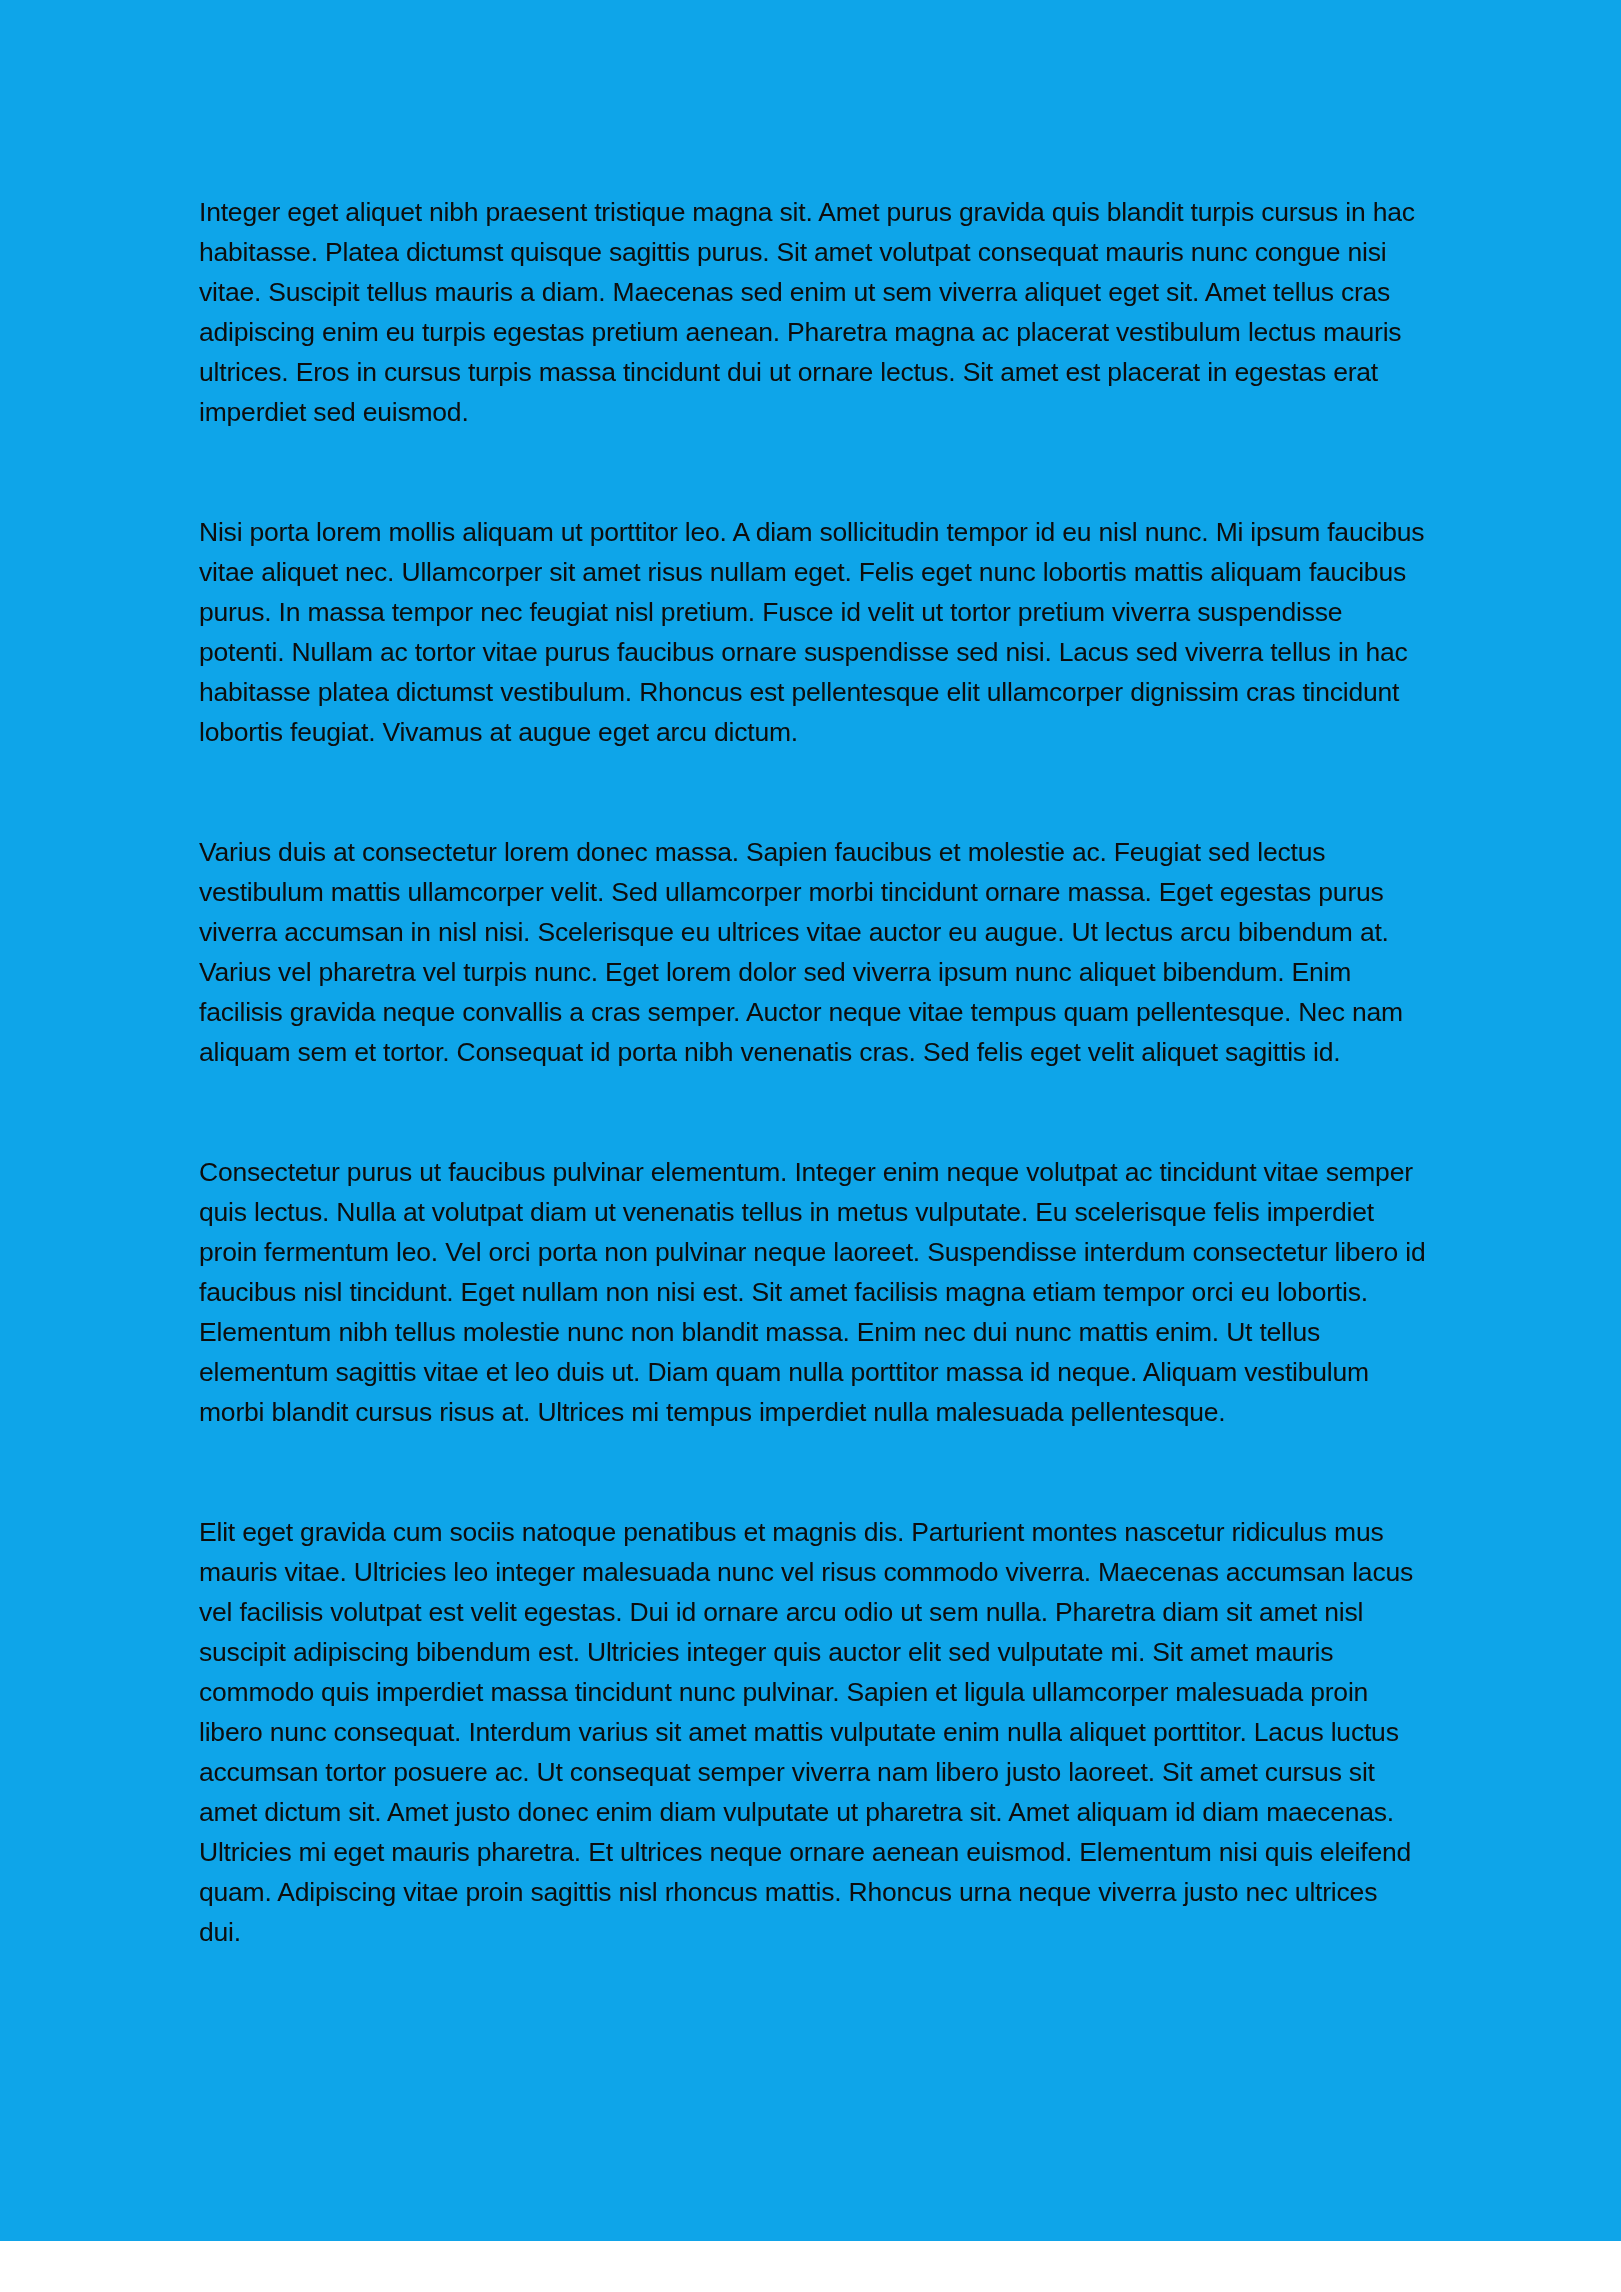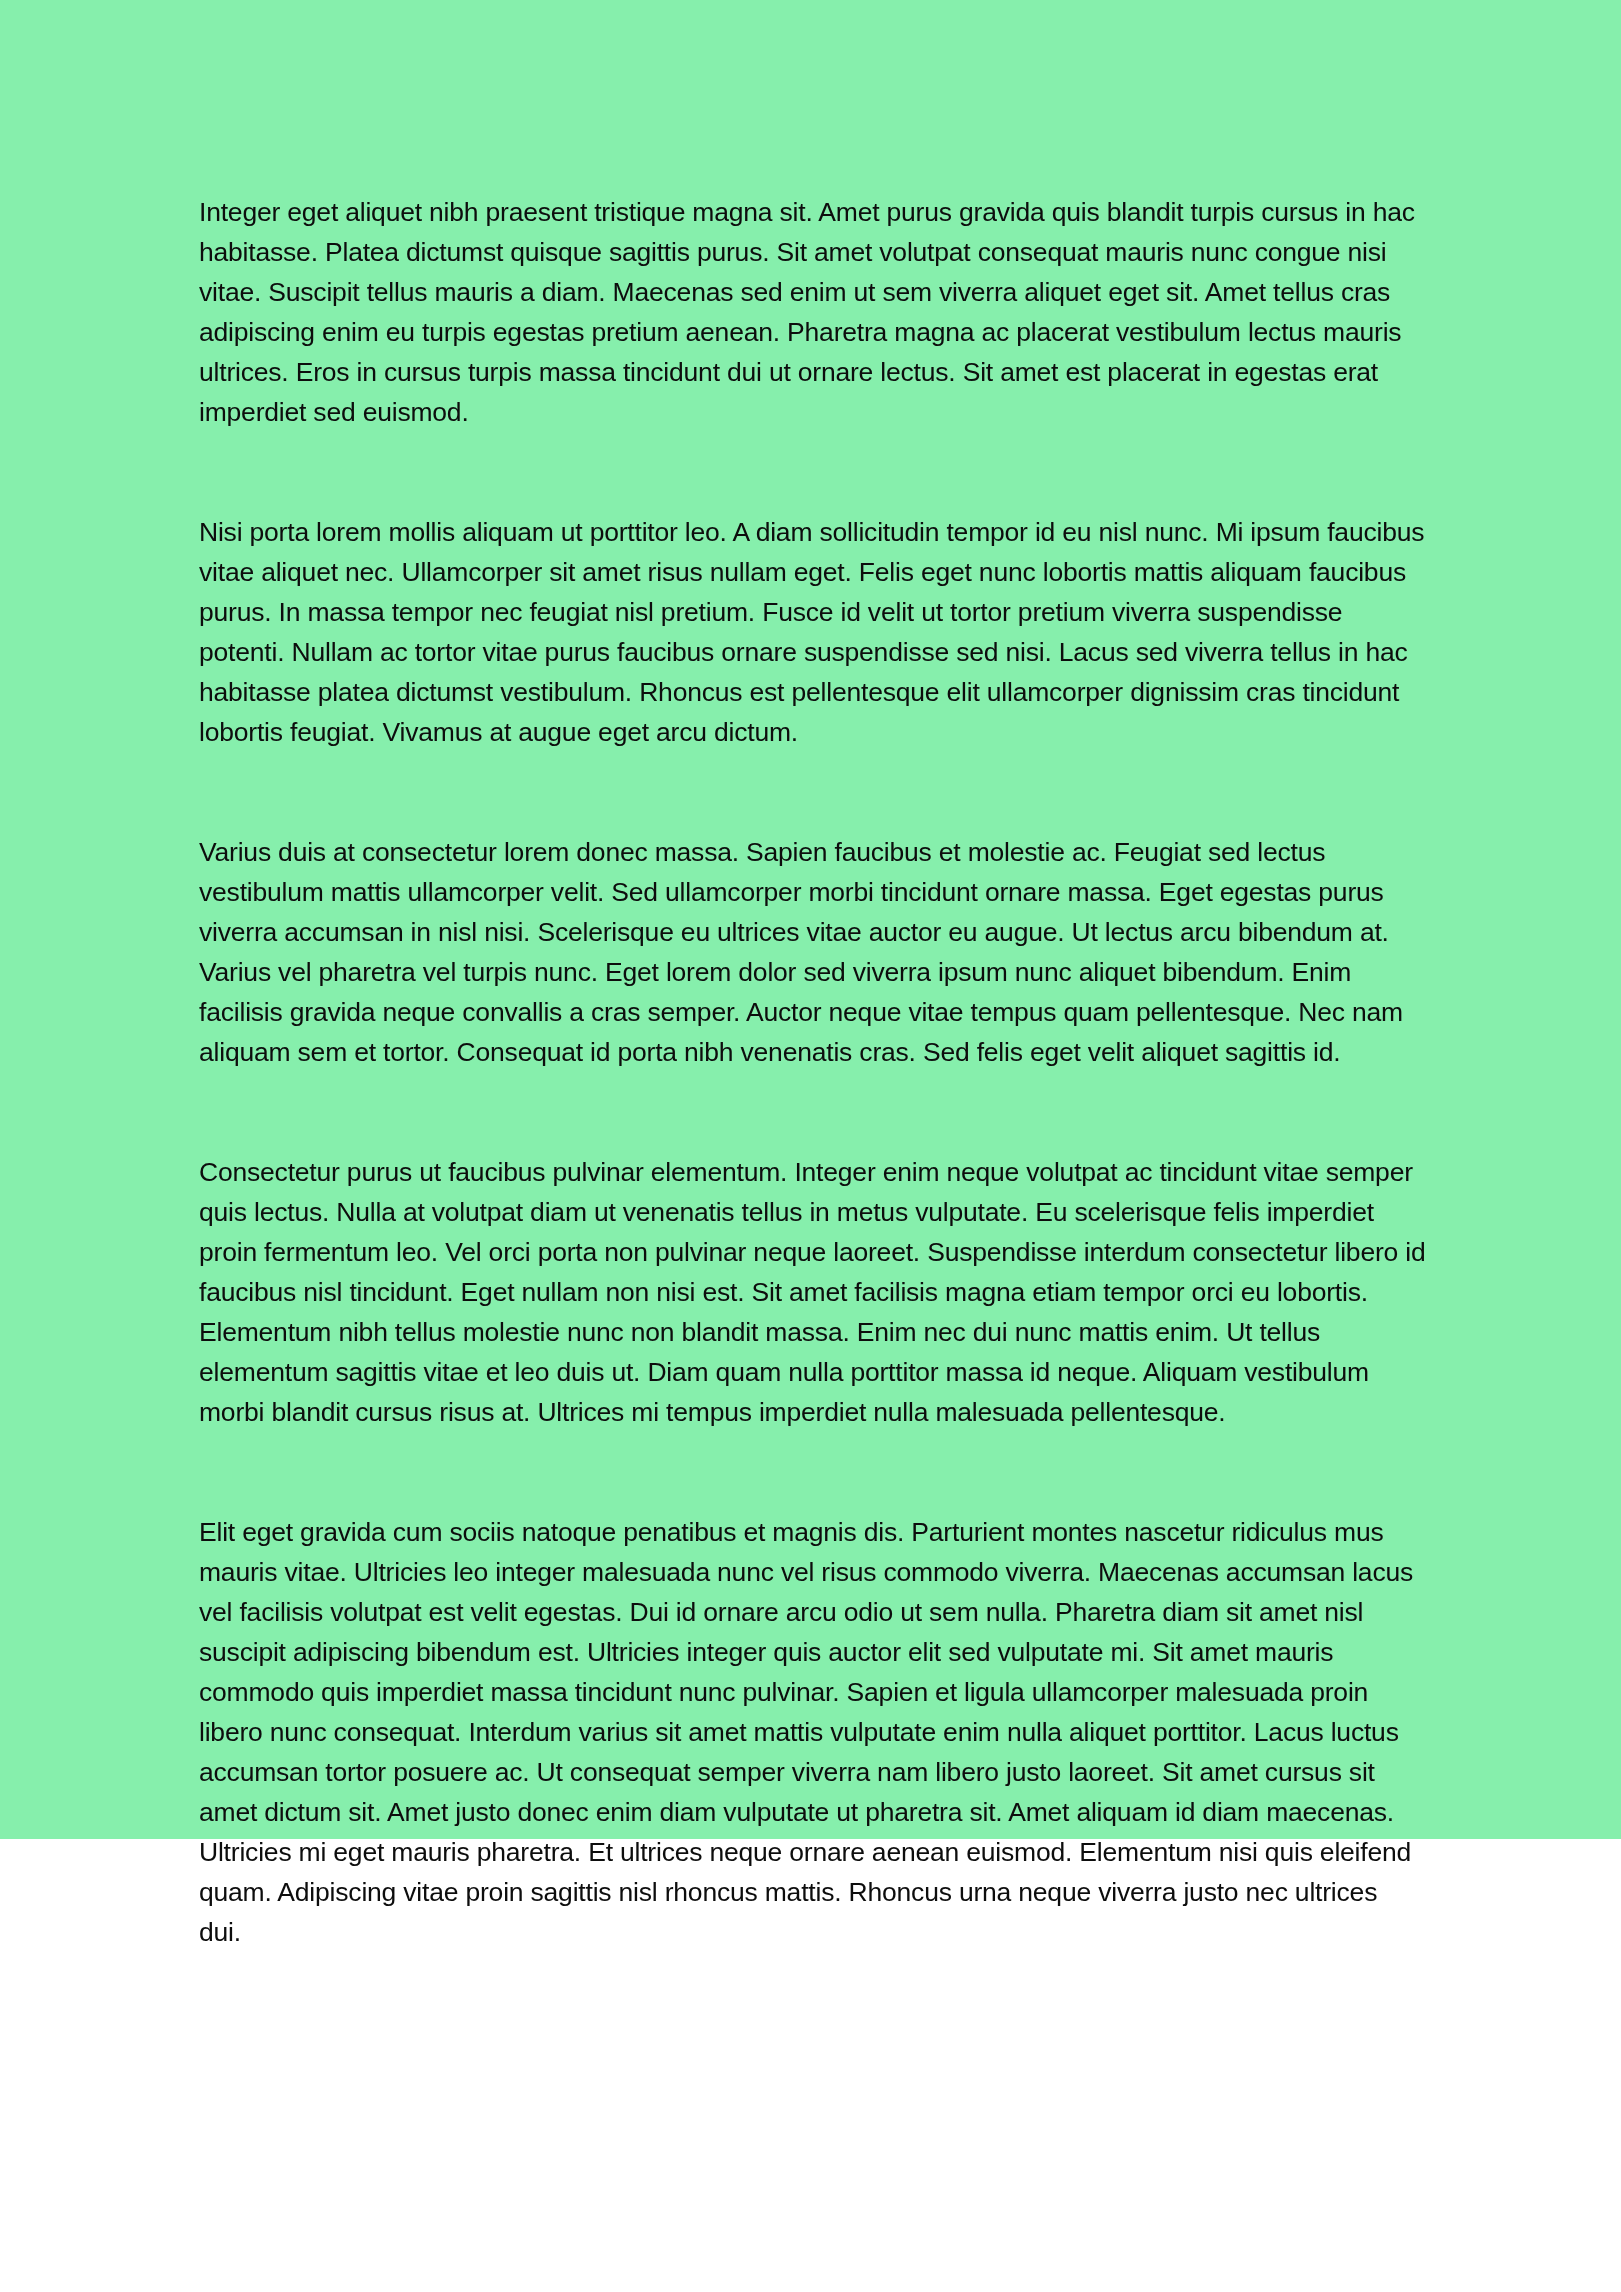--- a/index.html
+++ b/index.html
@@ -11,22 +11,22 @@
     width: 1621px;
     height: 2293px;
     position: relative;
     font-family: "Liberation Sans", "DejaVu Sans", sans-serif;
   }
   .page {
     position: absolute;
     left: 0;
     top: 0;
     width: 1621px;
-    height: 1839px;
-    background: #86efac;
+    height: 2241px;
+    background: #0ea5e9;
   }
   .text-block {
     position: absolute;
     left: 199px;
     top: 192px;
     width: 1227px;
   }
   .text-block p {
     margin: 0 0 80px 0;
     font-size: 26.5px;

